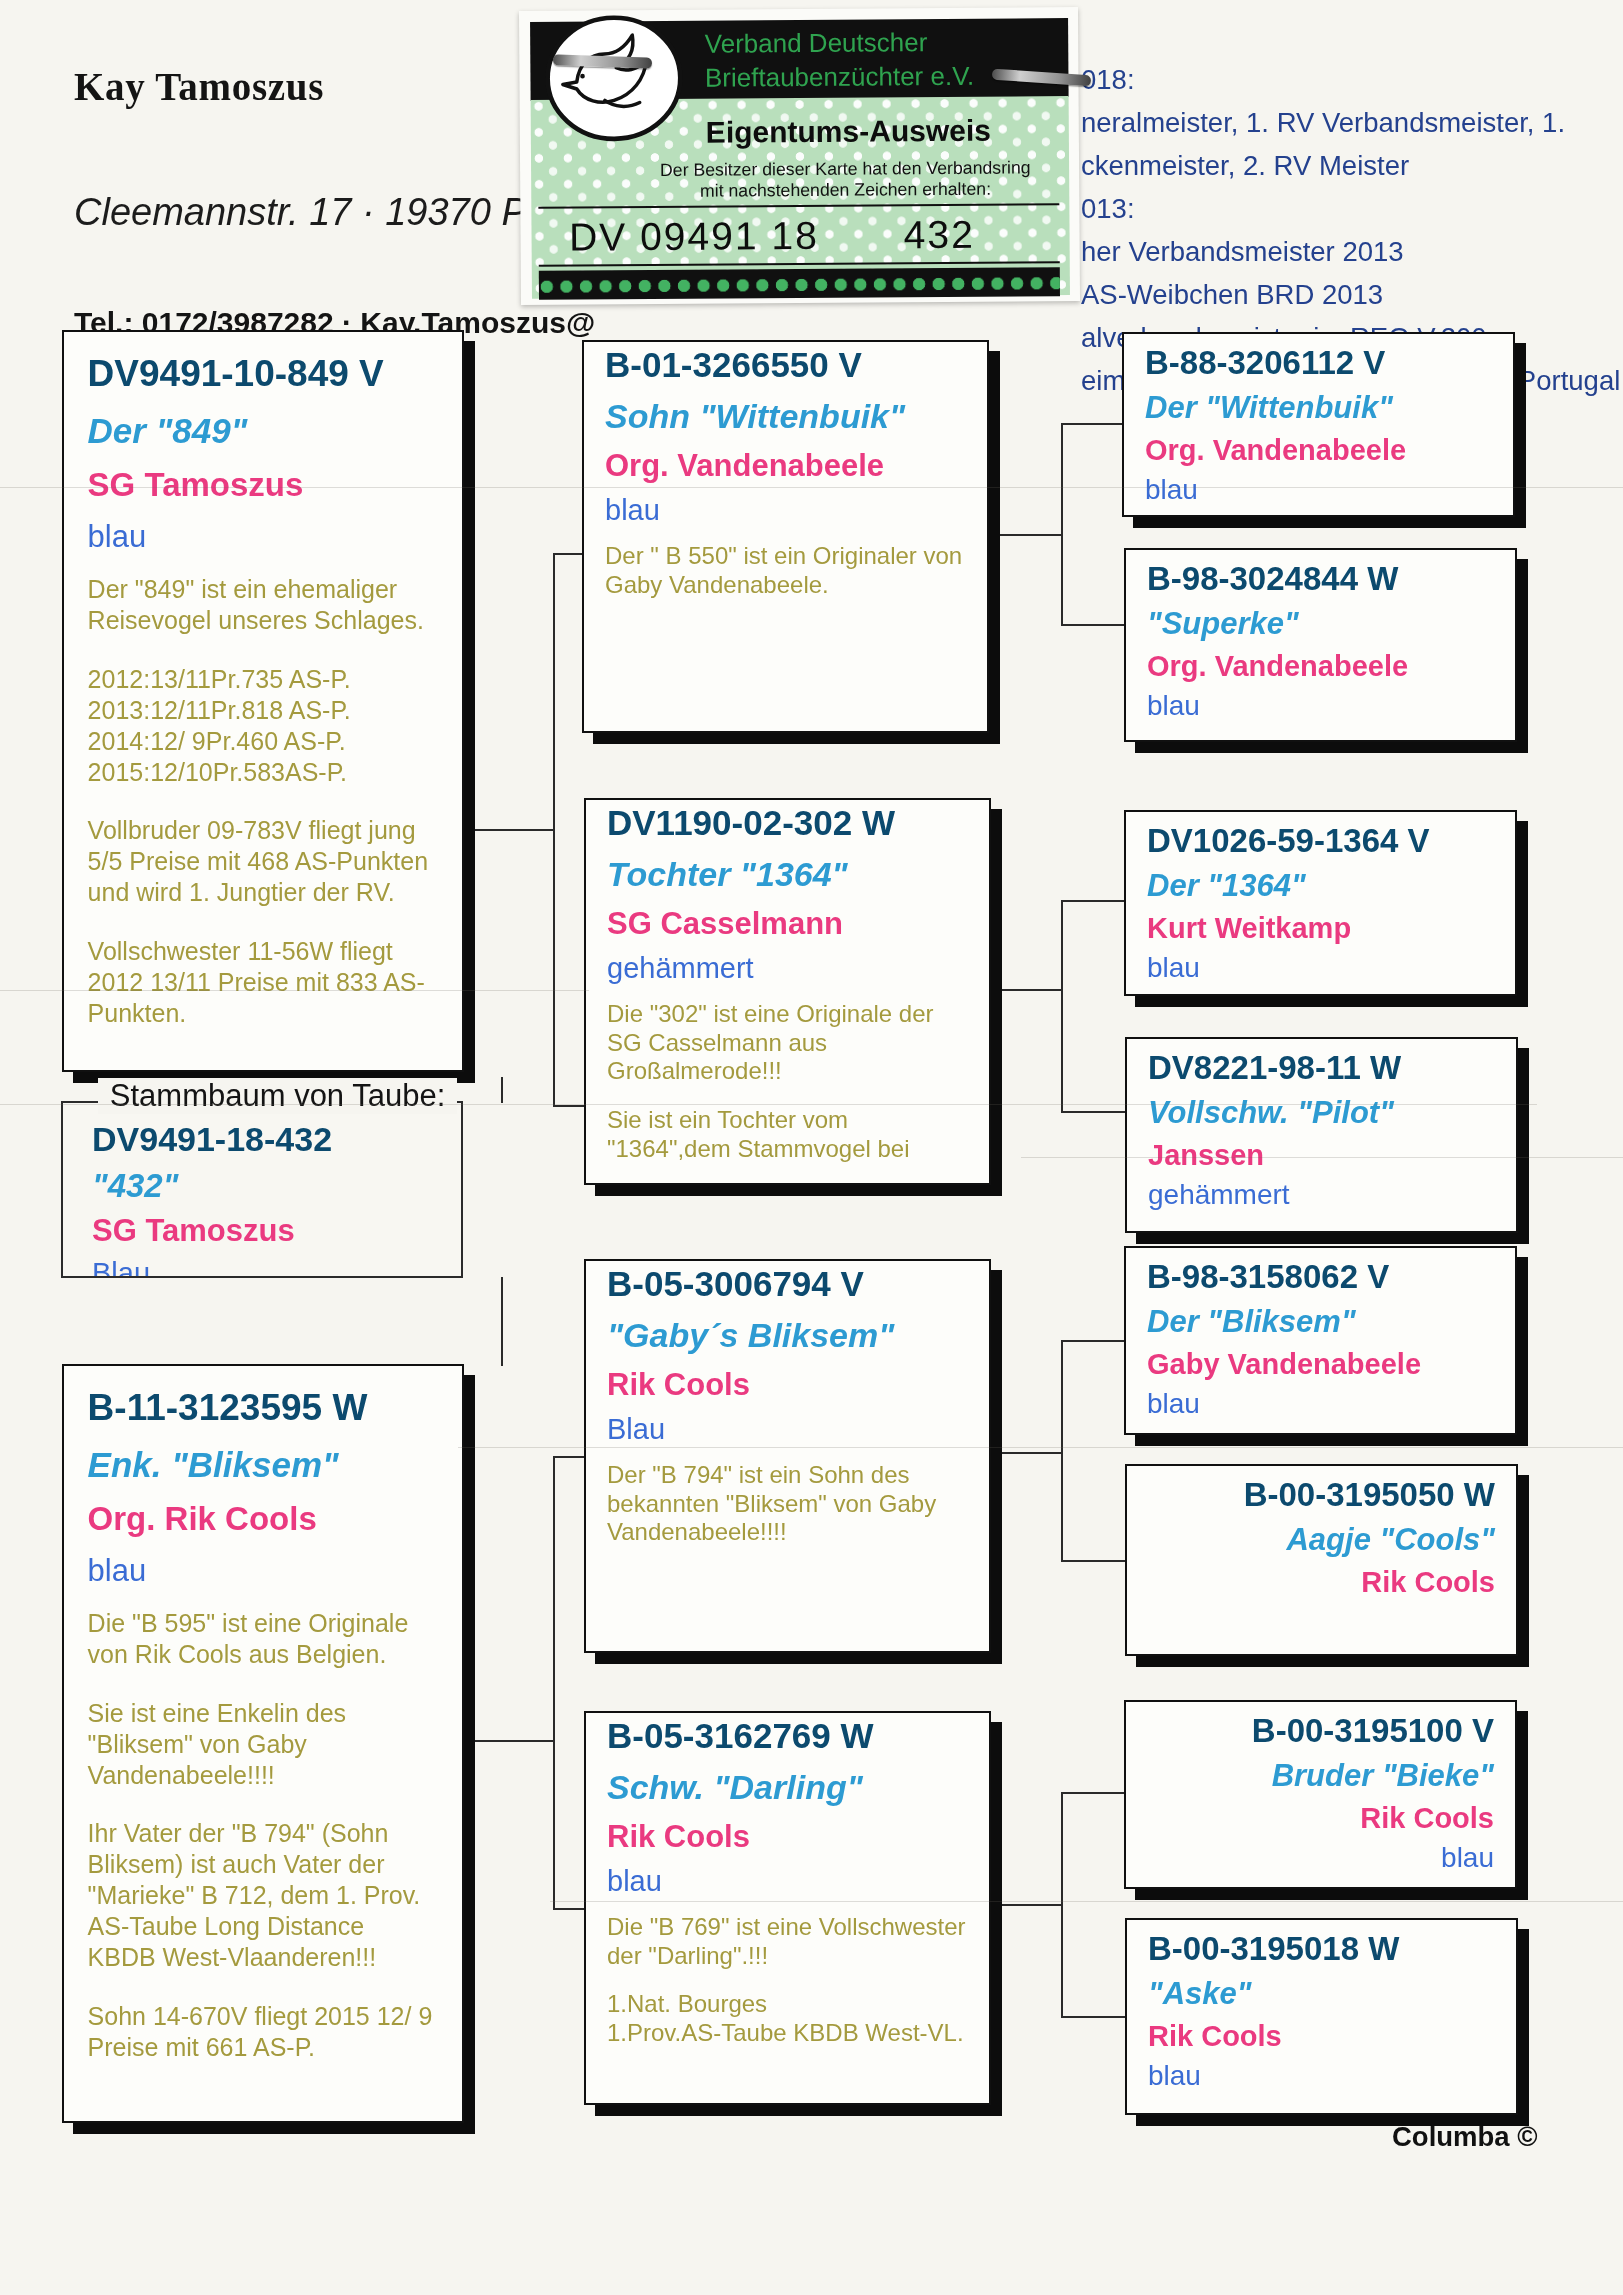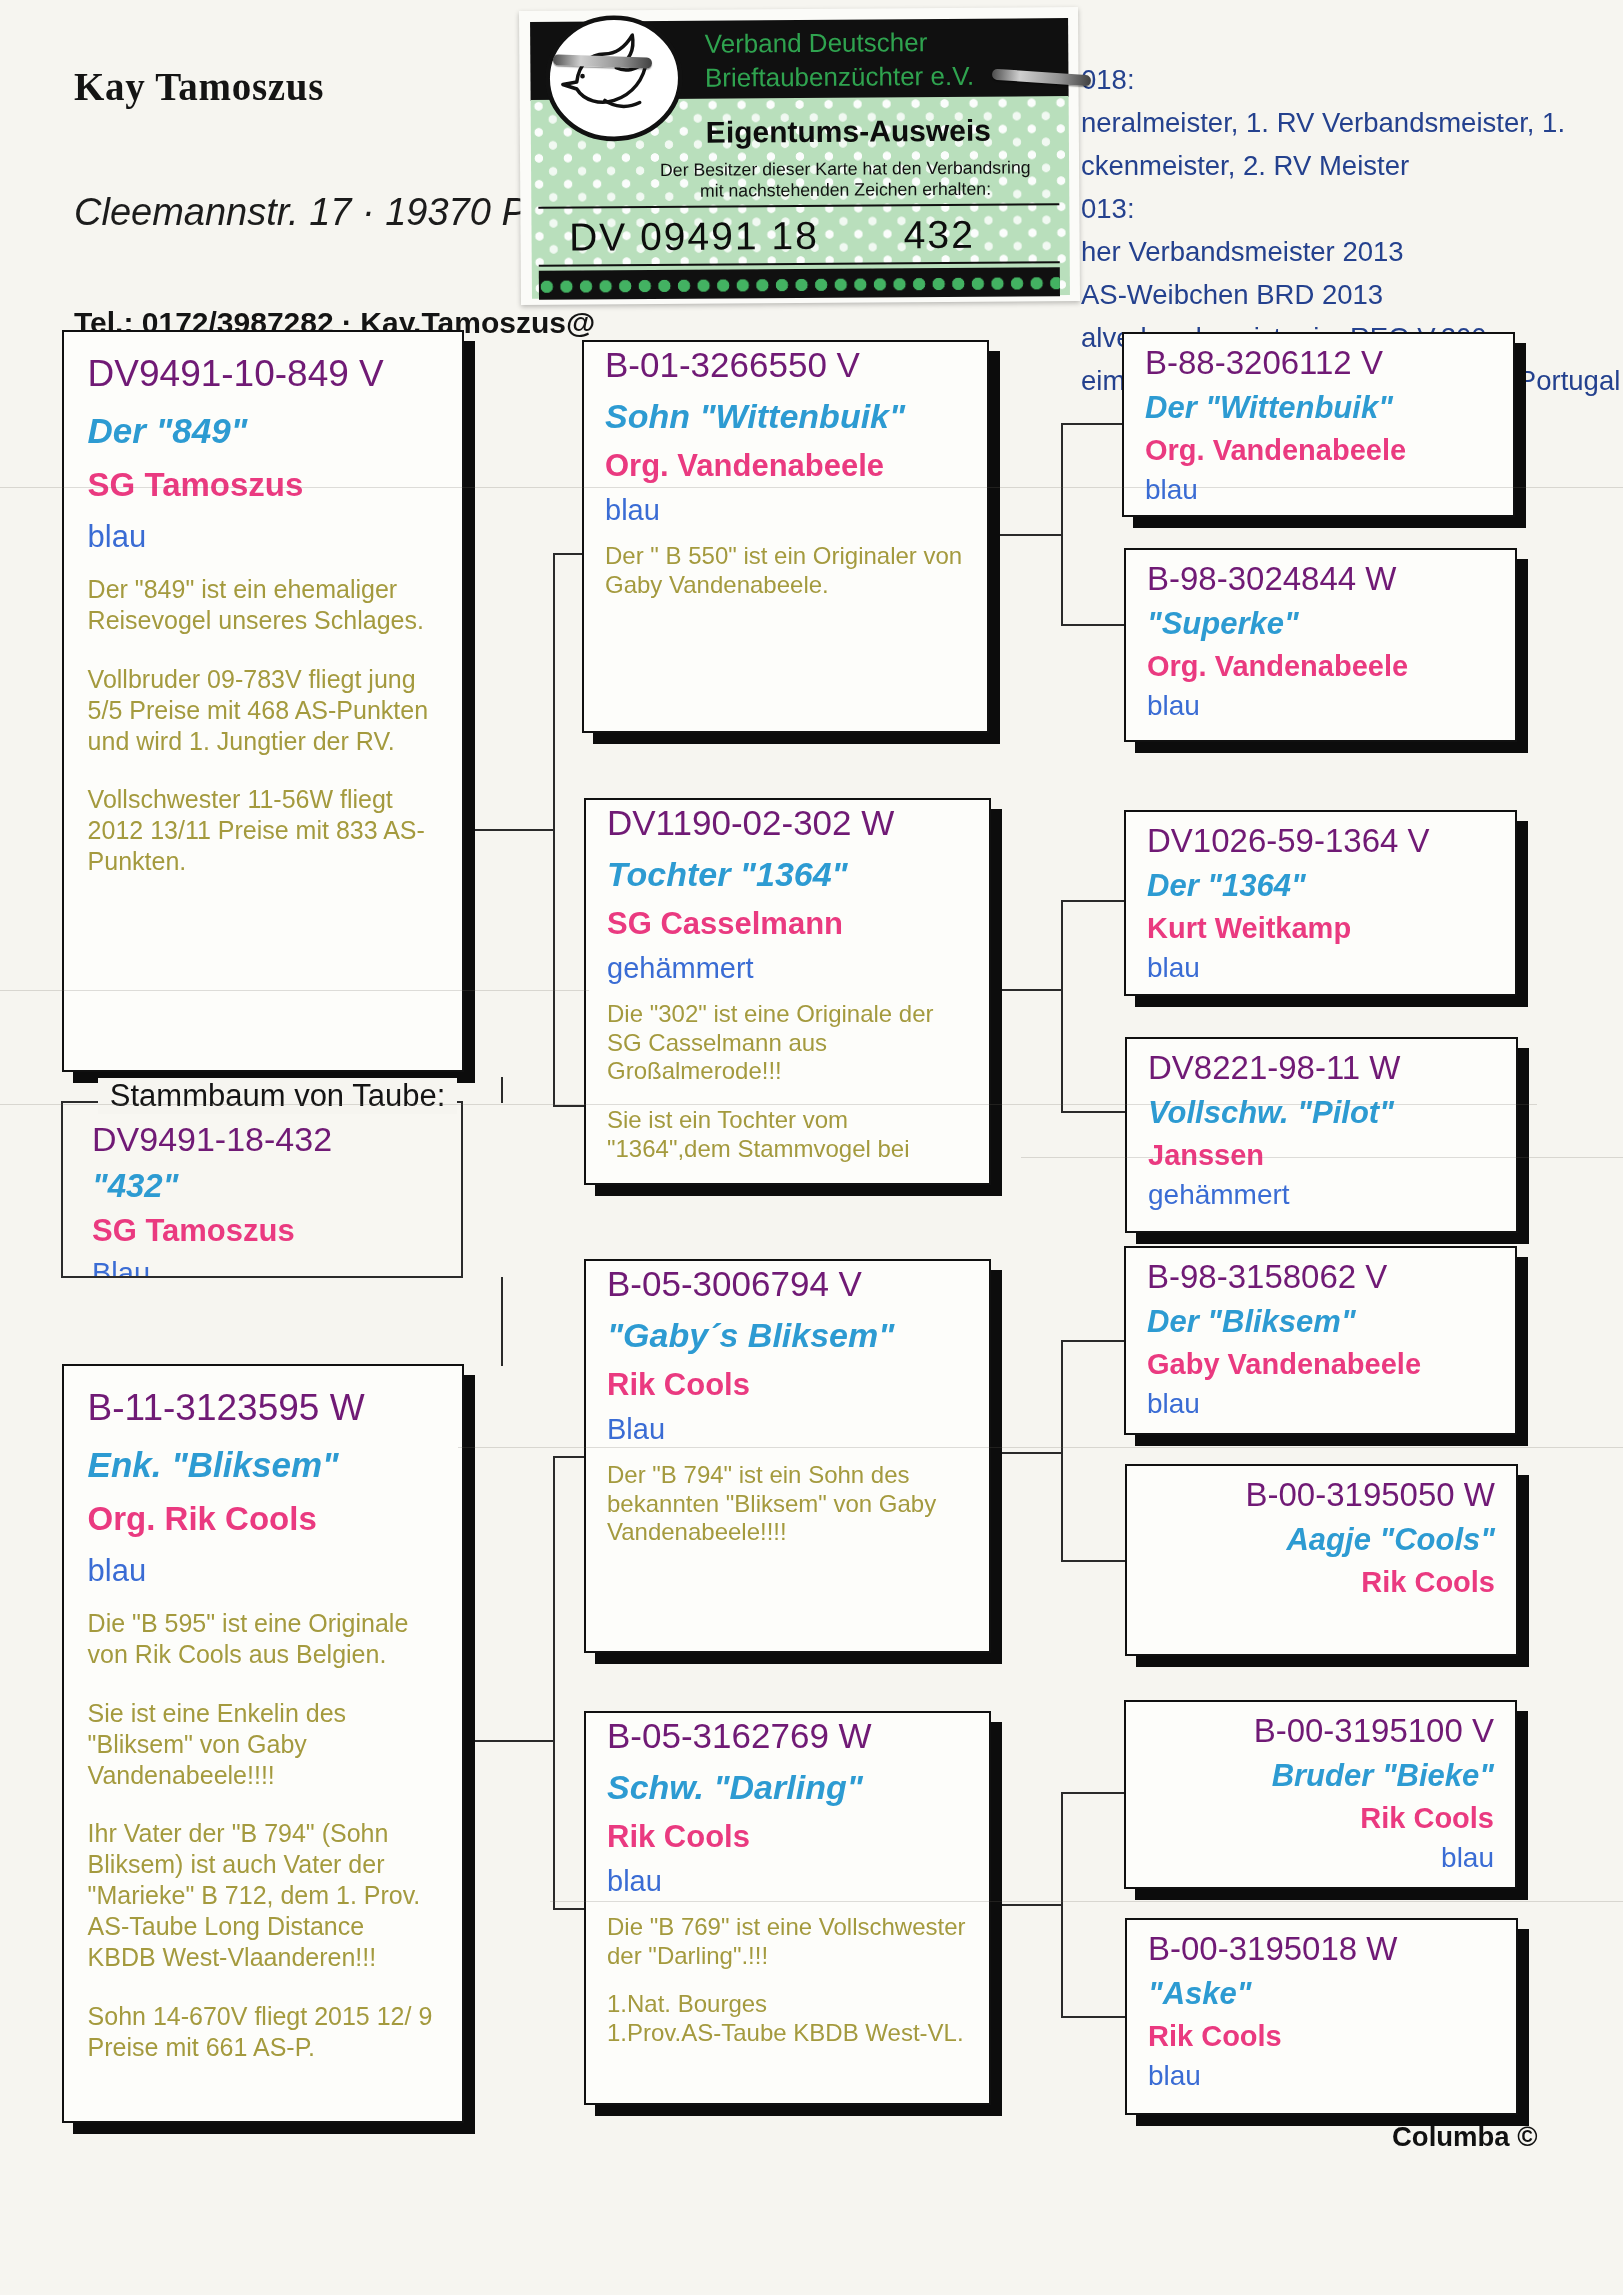--- a/index.html
+++ b/index.html
@@ -31,21 +31,21 @@
   .stk-ornament{position:absolute;left:7.9px;top:171px;width:521px;height:29px;background:#101010;
              background-image:radial-gradient(circle at 7.9px 55%, #43b262 5.9px, transparent 6.5px);
              background-size:19.6px 100%;}
   .staple{position:absolute;width:99px;height:10.5px;border-radius:5.2px;z-index:7;
           background:linear-gradient(90deg,#4d4d4d,#cfcfcf 28%,#8f8f8f 70%,#404040);box-shadow:0 1.3px 1.3px rgba(0,0,0,.4);}
   
   .pbox{position:absolute;box-sizing:border-box;background:#fdfdfa;border:2.6px solid #101010;
         box-shadow:11px 11px 0 0 #0c0c0c;overflow:hidden;z-index:2;}
   .pbox.plain{border:2px solid #2b2b2b;box-shadow:none;background:#f8f7f2;}
   .lg{padding:18.3px 23.6px;} .md{padding:2px 21px;} .sm{padding:9px 21px;} .plain{padding:17px 29px;}
-  .ring{font-weight:400;color:#701a75;}
+  .ring{font-weight:700;color:#0c4a6e;}
   .bname{font-weight:700;font-style:italic;color:#2d9bd2;}
   .breeder{font-weight:700;color:#ea3a80;}
   .bcolor{color:#3a6cd4;}
   .para{color:#a49a3e;white-space:pre-line;}
   .lg .ring{font-size:37px;margin:2.6px 0 15.7px;} .lg .bname{font-size:35px;margin:0 0 15.7px;}
   .lg .breeder{font-size:33px;margin:0 0 14.4px;} .lg .bcolor{font-size:31px;margin:0 0 19.6px;}
   .lg .para{font-size:25px;line-height:1.24;margin:0 0 27.5px;}
   .md .ring{font-size:35px;margin:1.3px 0 11.8px;} .md .bname{font-size:34px;margin:0 0 11.8px;}
   .md .breeder{font-size:31px;margin:0 0 10.5px;} .md .bcolor{font-size:29px;margin:0 0 14.4px;}
   .md .para{font-size:24px;line-height:1.2;margin:0 0 19.6px;}
@@ -150,20 +150,24 @@
       <div class="seam" style="left: 0px; top: 1104px; width: 1537px;"></div>
       <div class="seam" style="left: 1021px; top: 1157px; width: 602px;"></div>
       <div class="seam" style="left: 458px; top: 1447px; width: 1165px;"></div>
       <div class="seam" style="left: 550px; top: 1901px; width: 1073px;"></div>
       <div class="pbox lg" style="left: 62px; top: 330px; width: 402px; height: 742px;">
         <div class="ring">DV9491-10-849 V</div>
         <div class="bname">Der "849"</div>
         <div class="breeder">SG Tamoszus</div>
         <div class="bcolor">blau</div>
         <div class="para">Der "849" ist ein ehemaliger Reisevogel unseres Schlages.</div>
+        <div class="para">2012:13/11Pr.735 AS-P.
+2013:12/11Pr.818 AS-P.
+2014:12/ 9Pr.460 AS-P.
+2015:12/10Pr.583AS-P.</div>
         <div class="para">Vollbruder 09-783V fliegt jung 5/5 Preise mit 468 AS-Punkten und wird 1. Jungtier der RV.</div>
         <div class="para">Vollschwester 11-56W fliegt 2012 13/11 Preise mit 833 AS-Punkten.</div>
       </div>
       <div class="pbox plain plain" style="left: 61px; top: 1101px; width: 402px; height: 177px;">
         <div class="ring">DV9491-18-432</div>
         <div class="bname">"432"</div>
         <div class="breeder">SG Tamoszus</div>
         <div class="bcolor">Blau</div>
       </div>
       <div class="pbox lg" style="left: 62px; top: 1364px; width: 402px; height: 759px;">

